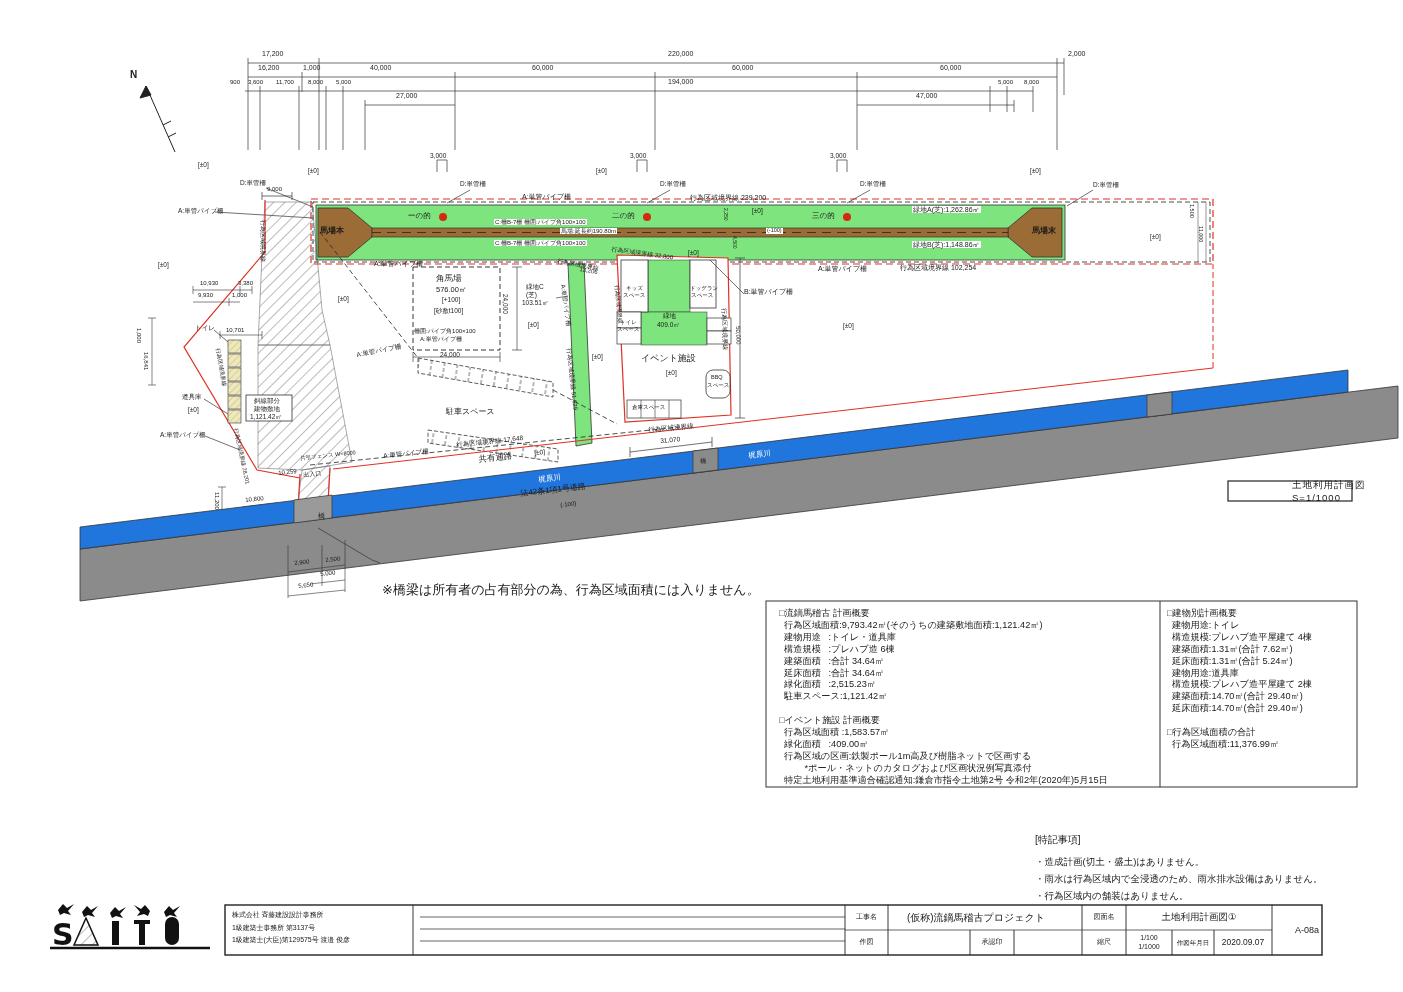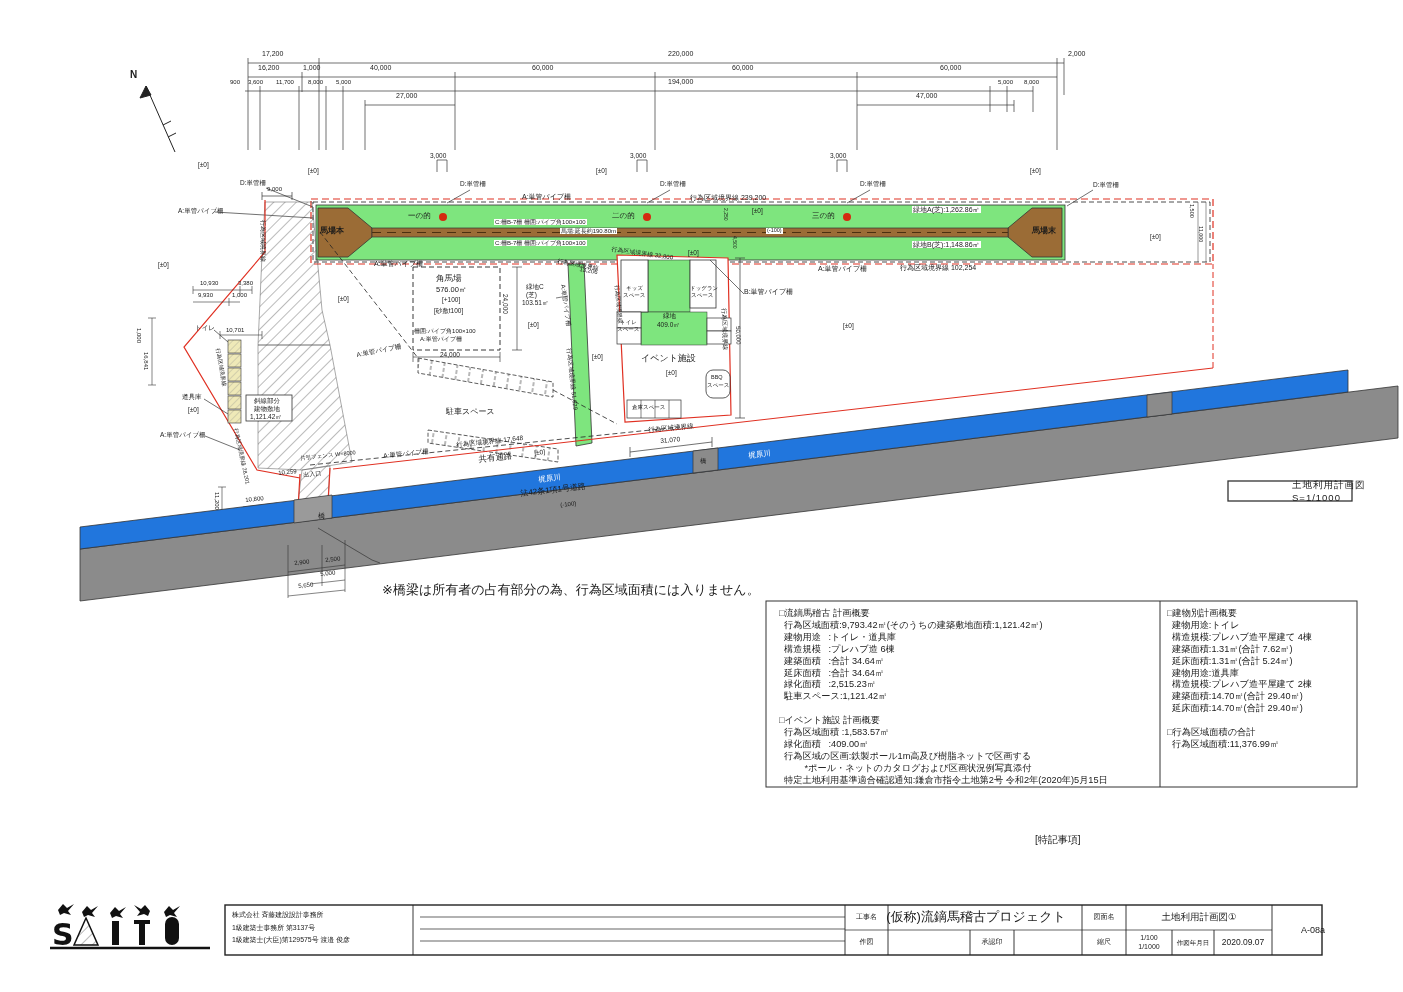--- a/index.html
+++ b/index.html
@@ -336,32 +336,37 @@
       <div class="sline">  構造規模:プレハブ造平屋建て 2棟</div>
       <div class="sline">  建築面積:14.70㎡(合計 29.40㎡)</div>
       <div class="sline">  延床面積:14.70㎡(合計 29.40㎡)</div>
       <div class="sline">&nbsp;</div>
       <div class="sline">□行為区域面積の合計</div>
       <div class="sline">  行為区域面積:11,376.99㎡</div>
     </div>
 
   <div id="notes">
     <div id="notes-title">[特記事項]</div>
+    <div id="notes-items">
+        <div class="note-item">・造成計画(切土・盛土)はありません。</div>
+        <div class="note-item">・雨水は行為区域内で全浸透のため、雨水排水設備はありません。</div>
+        <div class="note-item">・行為区域内の舗装はありません。</div>
+      </div>
   </div>
 
   <div class="abs" style="left:232px;top:909px;" id="company-lines">
       <div class="company-line">株式会社 斉藤建設設計事務所</div>
       <div class="company-line">1級建築士事務所 第3137号</div>
       <div class="company-line">1級建築士(大臣)第129575号 渡邉 俊彦</div>
     </div>
   <div class="cell" style="left:845px;top:905px;width:43px;height:25px;font-size:7px;">工事名</div>
-  <div class="cell" style="left:888px;top:905px;width:176px;height:25px;font-size:13px;">(仮称)流鏑馬稽古プロジェクト</div>
+  <div class="cell" style="left:888px;top:905px;width:176px;height:25px;font-size:10px;">(仮称)流鏑馬稽古プロジェクト</div>
   <div class="cell" style="left:1082px;top:905px;width:44px;height:25px;font-size:7px;">図面名</div>
   <div class="cell" style="left:1126px;top:905px;width:146px;height:25px;font-size:9.5px;">土地利用計画図①</div>
-  <div class="cell" style="left:1272px;top:905px;width:70px;height:50px;font-size:9px;margin-left:6px;">A-08a</div>
+  <div class="cell" style="left:1272px;top:905px;width:70px;height:50px;font-size:9px;">A-08a</div>
   <div class="cell" style="left:845px;top:930px;width:43px;height:25px;font-size:7px;">作図</div>
   <div class="cell" style="left:970px;top:930px;width:44px;height:25px;font-size:7px;">承認印</div>
   <div class="cell" style="left:1082px;top:930px;width:44px;height:25px;font-size:7px;">縮尺</div>
   <div class="cell" style="left:1126px;top:930px;width:46px;height:25px;font-size:7px;flex-direction:column;">
     <span>1/100</span>
     <span>1/1000</span>
   </div>
   <div class="cell" style="left:1172px;top:930px;width:42px;height:25px;font-size:6.5px;">作図年月日</div>
   <div class="cell" style="left:1214px;top:930px;width:58px;height:25px;font-size:8.5px;">2020.09.07</div>
 

